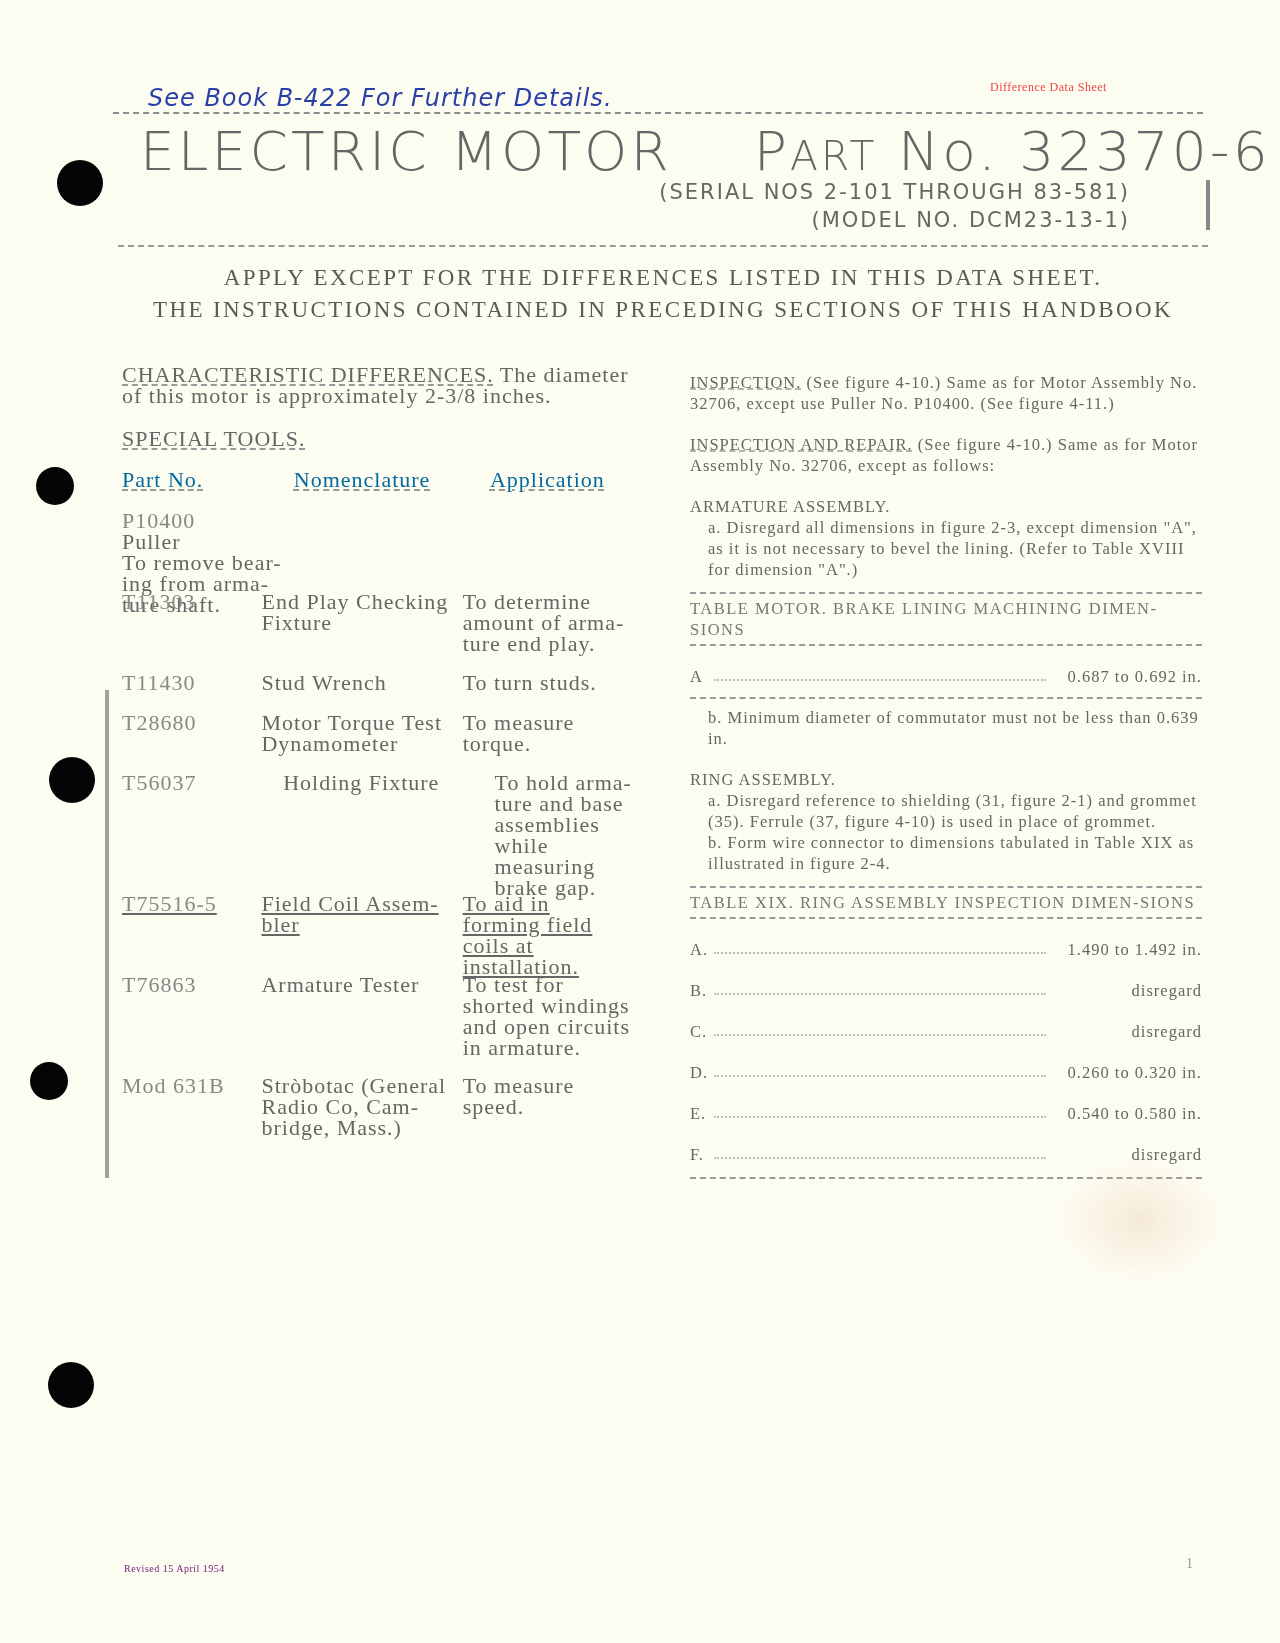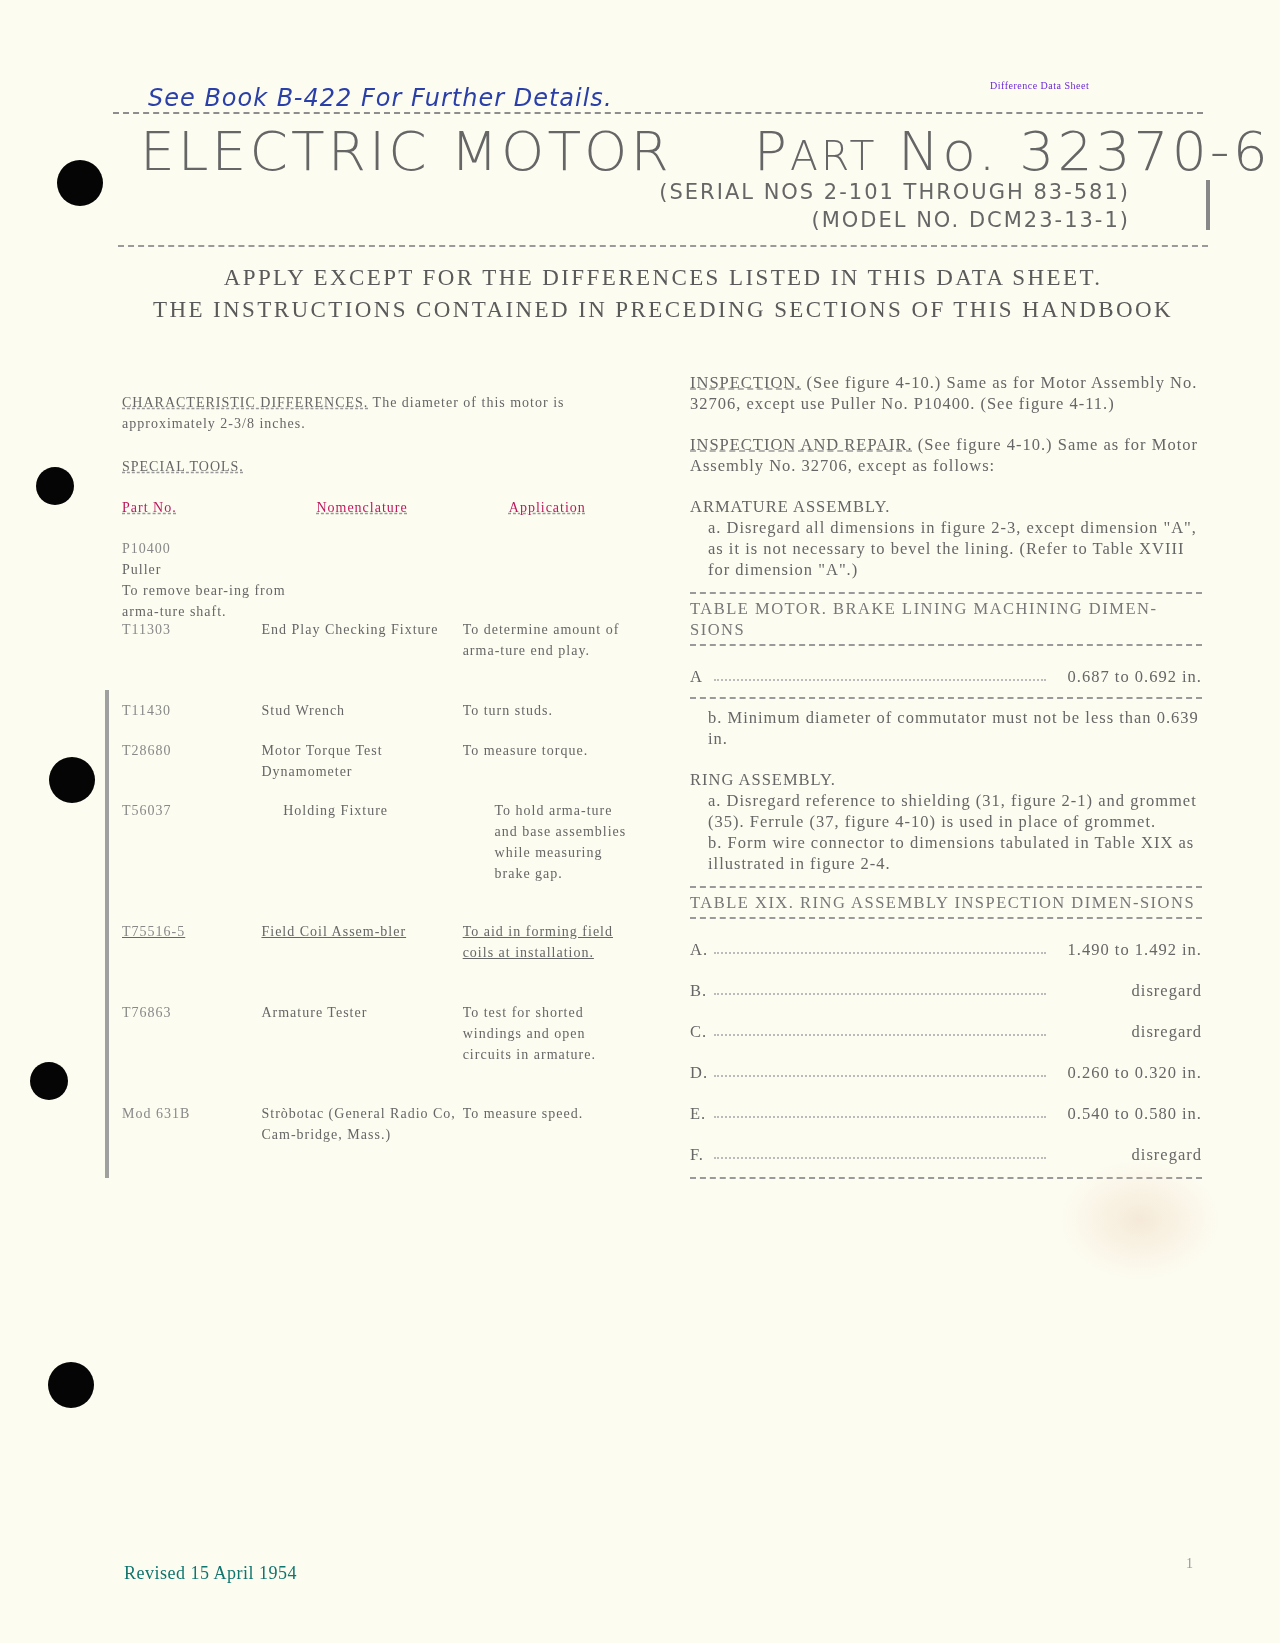--- a/index.html
+++ b/index.html
@@ -21,54 +21,54 @@
   .title {
     font-family: "DejaVu Sans", sans-serif; font-weight: 200; color: #666;
     font-size: 54px; letter-spacing: 3px; transform: scaleX(1.02); transform-origin: left;
   }
   .title .sc { font-size: 40px; }
   .subt { font-family: "DejaVu Sans", sans-serif; color: #666; font-size: 21px; letter-spacing: 2px; text-align: right; }
   .intro {
     font-family: "Liberation Serif", serif; color: #5a5a5a; font-size: 23px;
     letter-spacing: 2.4px; line-height: 32px; text-align: center;
   }
-  .col-l { left: 122px; top: 392px; width: 510px; font-size: 14px; line-height: 21px; color: #666; }
+  .col-l { left: 122px; top: 364px; width: 510px; font-size: 22px; line-height: 21px; color: #666; }
   .col-r { left: 690px; top: 372px; width: 512px; font-size: 16.5px; line-height: 21px; color: #666; }
   .uline { text-decoration: underline; text-decoration-color: #999; text-decoration-style: dashed; }
   .tools-hdr { display: flex; margin-top: 20px; }
-  .tools-hdr div { color: #be185d; }
+  .tools-hdr div { color: #0369a1; }
   .trow { display: flex; align-items: flex-start; }
   .c1 { width: 140px; letter-spacing: 1px; color: #888; }
   .c2 { width: 202px; letter-spacing: 1px; }
   .c3 { width: 170px; letter-spacing: 1px; }
   .margin-bar { left: 105px; top: 690px; width: 4px; height: 488px; background: #a0a0a0; }
   .right-bar { left: 1206px; top: 180px; width: 4px; height: 50px; background: #888; }
   .para { letter-spacing: 1px; }
   .indent { padding-left: 18px; }
   .dimrow { display: flex; letter-spacing: 1px; margin-top: 20px; }
   .dimrow .lbl { width: 20px; }
   .dimrow .dots { flex: 1; border-bottom: 2px dotted #bbb; margin: 0 6px 6px 4px; }
   .dimrow .val { text-align: right; min-width: 150px; }
   .tbl-title { letter-spacing: 1.5px; color: #777; }
-  .foot { left: 124px; top: 1563px; font-size: 18px; color: #0f766e; letter-spacing: 0.5px; }
+  .foot { left: 124px; top: 1563px; font-size: 10px; color: #701a75; letter-spacing: 0.5px; }
   .pagenum { left: 1186px; top: 1556px; font-size: 14px; color: #999; }
   .smudge { left: 1060px; top: 1160px; width: 160px; height: 120px; border-radius: 50%;
             background: radial-gradient(closest-side, rgba(230,200,170,0.35), rgba(253,252,241,0)); }
 </style>
 </head>
 <body>
 
 <div class="hole" style="left:57px;top:160px;"></div>
 <div class="hole sm" style="left:36px;top:467px;"></div>
 <div class="hole" style="left:49px;top:757px;"></div>
 <div class="hole sm" style="left:30px;top:1062px;"></div>
 <div class="hole" style="left:48px;top:1362px;"></div>
 
 <div class="abs hand" style="left:148px;top:84px;">See Book  B-422  For  Further Details.</div>
-<div class="abs" style="left:990px;top:80px;font-size:10px;color:#6d28d9;letter-spacing:0.5px;">Difference Data Sheet</div>
+<div class="abs" style="left:990px;top:80px;font-size:12px;color:#ef4444;letter-spacing:0.5px;">Difference Data Sheet</div>
 <div class="abs hdr-rule" style="left:113px;top:112px;width:1090px;"></div>
 
 <div class="abs title" style="left:140px;top:120px;white-space:nowrap;">
   <span>ELECTRIC MOTOR</span>
   <span style="display:inline-block;width:40px;"></span>
   <span>P</span><span class="sc">ART</span>
   <span>No. 32370-6</span>
 </div>
 <div class="abs subt" style="right:150px;top:180px;">(SERIAL NOS 2-101 THROUGH 83-581)</div>
 <div class="abs subt" style="right:150px;top:208px;">(MODEL NO. DCM23-13-1)</div>

